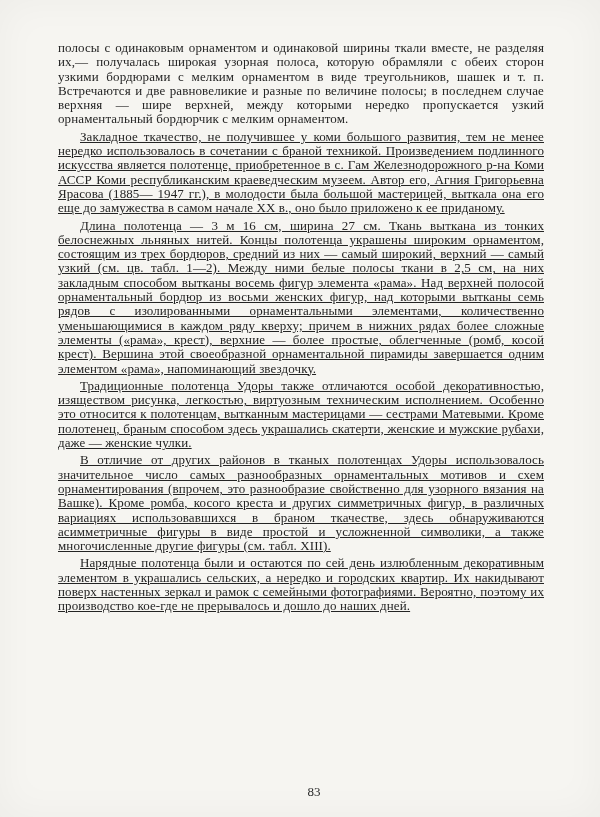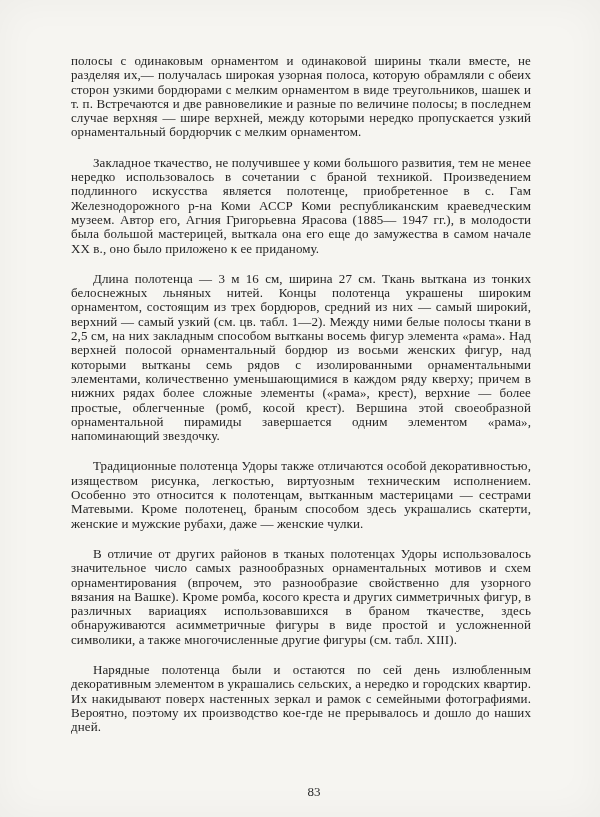--- a/index.html
+++ b/index.html
@@ -24,25 +24,26 @@
     font-family: "Liberation Serif", "DejaVu Serif", serif;
     font-size: 13px;
     line-height: 14.3px;
     color: #242424;
     text-align: justify;
     letter-spacing: 0.1px;
     hyphens: auto;
     -webkit-hyphens: auto;
   }
   .text-block p {
-    margin: 16px;
+    margin: 3px;
     padding: 0;
   }
   .text-block p.indent {
     text-indent: 22px;
+    text-decoration: underline;
   }
   .page-number {
     position: absolute;
     top: 784px;
     left: 8px;
     width: 100%;
     text-align: center;
     font-family: "Liberation Serif", "DejaVu Serif", serif;
     font-size: 13px;
     color: #2a2a2a;

